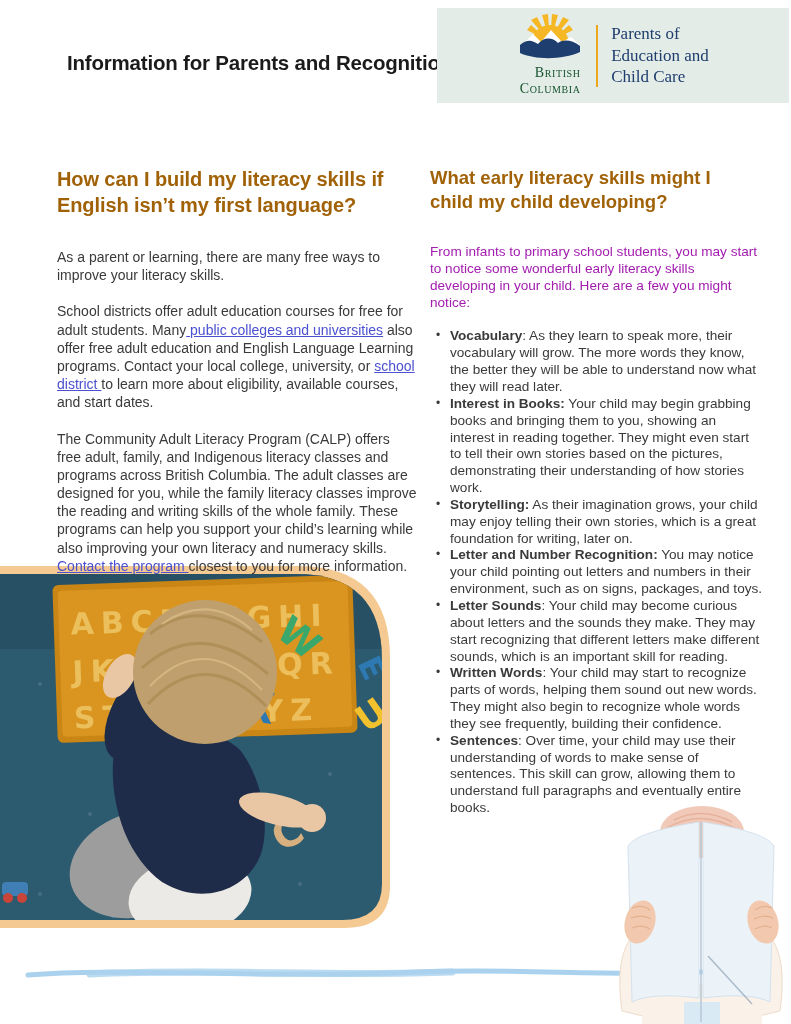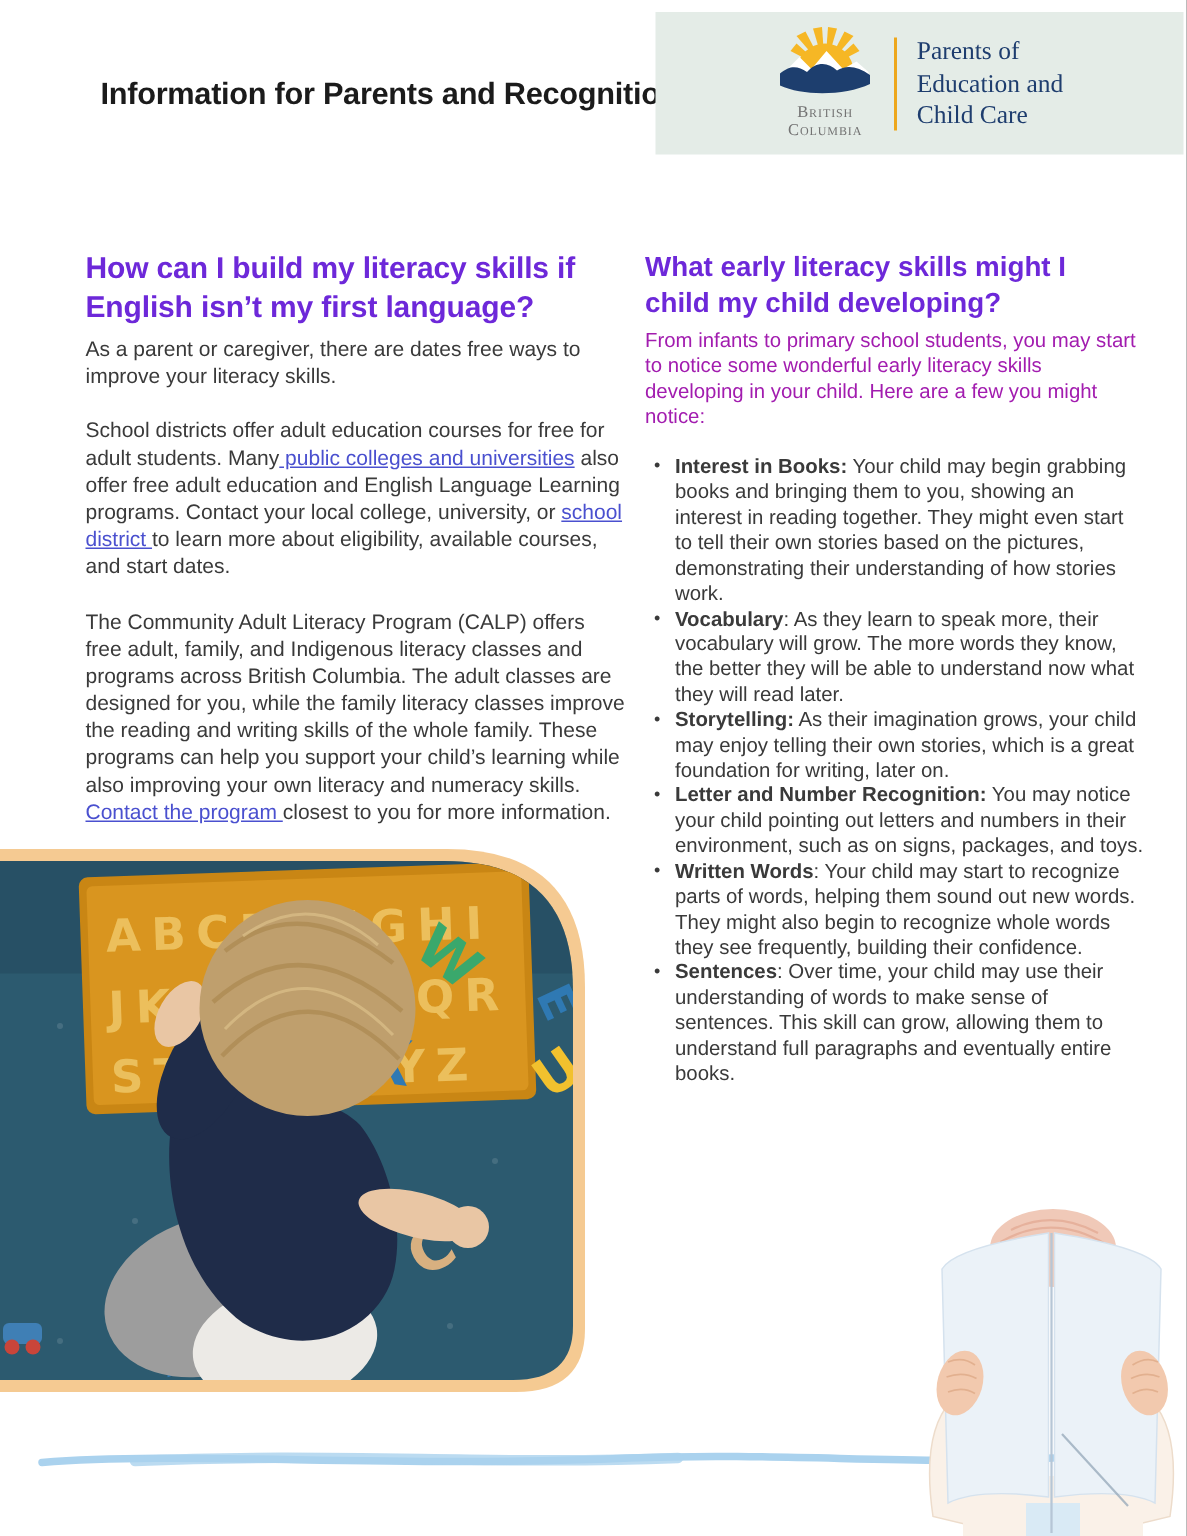--- a/index.html
+++ b/index.html
@@ -12,35 +12,35 @@
   .doc-title{
     position:absolute;left:67px;top:51px;
     font-size:20.5px;font-weight:700;color:#1b1b1b;letter-spacing:-0.2px;
   }
   .logo-box{
     position:absolute;left:437px;top:8px;width:352px;height:95px;
     background:#e4ece7;display:flex;align-items:center;justify-content:center;gap:13px;
   }
   .logo-left{display:flex;flex-direction:column;align-items:center;}
   .brand{
-    font-family:"Liberation Serif","DejaVu Serif",serif;color:#737373;
-    font-size:11px;line-height:1.12;text-align:center;letter-spacing:0.6px;
+    font-family:"Liberation Serif","DejaVu Serif",serif;color:#14532d;
+    font-size:14px;line-height:1.12;text-align:right;letter-spacing:0.6px;
     font-variant:small-caps;margin-top:1px;
   }
   .logo-divider{width:2px;height:62px;background:#eda71d;}
   .ministry{
     font-family:"Liberation Serif","DejaVu Serif",serif;color:#1e3d6e;
     font-size:17px;line-height:1.26;
   }
   
   .col{position:absolute;z-index:3;}
   .col-left{left:57px;top:166px;width:360px;}
   .col-right{left:430px;top:166px;width:333px;}
   h2{
-    margin:0 0 5px 0;color:#6d28d9;font-weight:700;
+    margin:0 0 30px 0;color:#a16207;font-weight:700;
   }
   .col-left h2{font-size:20px;line-height:1.3;letter-spacing:-0.1px;}
   .col-right h2{font-size:18.5px;line-height:1.3;max-width:285px;}
   .col-left p{font-size:14px;line-height:1.3;color:#3a3a3a;margin:0 0 18px 0;}
   .col-right p.intro{font-size:13.6px;line-height:1.24;color:#a21caf;margin:0 0 17px 0;}
   .link{color:#4a50cf;text-decoration:underline;cursor:pointer;}
   ul.skills{
     list-style:none;margin:0;padding:0 0 0 20px;
   }
   ul.skills li{
@@ -85,33 +85,34 @@
     <div class="logo-divider"></div>
     <div class="ministry">
       <div>Parents of</div>
       <div>Education and</div>
       <div>Child Care</div>
     </div>
   </div>
 
   <div class="col col-left">
     <h2>How can I build my literacy skills if English isn’t my first language?</h2>
-    <p><span>As a parent or caregiver, there are dates free ways to improve your literacy skills.</span></p>
+    <p><span>As a parent or learning, there are many free ways to improve your literacy skills.</span></p>
     <p><span>School districts offer adult education courses for free for adult students. Many</span><a class="link"> public colleges and universities</a><span> also offer free adult education and English Language Learning programs.  Contact your local college, university, or </span><a class="link">school district </a><span>to learn more about eligibility, available courses, and start dates.</span></p>
     <p><span>The Community Adult Literacy Program (CALP) offers free adult, family, and Indigenous literacy classes and programs across British Columbia. The adult classes are designed for you, while the family literacy classes improve the reading and writing skills of the whole family. These programs can help you support your child’s learning while also improving your own literacy and numeracy skills. </span><a class="link">Contact the program </a><span>closest to you for more information.</span></p>
   </div>
 
   <div class="col col-right">
     <h2>What early literacy skills might I child my child developing?</h2>
     <p class="intro">From infants to primary school students, you may start to notice some wonderful early literacy skills developing in your child. Here are a few you might notice:</p>
     <ul class="skills">
+      <li><strong>Vocabulary</strong><span>: As they learn to speak more, their vocabulary will grow. The more words they know, the better they will be able to understand now what they will read later.</span></li>
       <li><strong>Interest in Books:</strong><span> Your child may begin grabbing books and bringing them to you, showing an interest in reading together. They might even start to tell their own stories based on the pictures, demonstrating their understanding of how stories work.</span></li>
-      <li><strong>Vocabulary</strong><span>: As they learn to speak more, their vocabulary will grow. The more words they know, the better they will be able to understand now what they will read later.</span></li>
       <li><strong>Storytelling:</strong><span> As their imagination grows, your child may enjoy telling their own stories, which is a great foundation for writing, later on.</span></li>
       <li><strong>Letter and Number Recognition:</strong><span> You may notice your child pointing out letters and numbers in their environment, such as on signs, packages, and toys.</span></li>
+      <li><strong>Letter Sounds</strong><span>: Your child may become curious about letters and the sounds they make. They may start recognizing that different letters make different sounds, which is an important skill for reading.</span></li>
       <li><strong>Written Words</strong><span>: Your child may start to recognize parts of words, helping them sound out new words. They might also begin to recognize whole words they see frequently, building their confidence.</span></li>
       <li><strong>Sentences</strong><span>: Over time, your child may use their understanding of words to make sense of sentences. This skill can grow, allowing them to understand full paragraphs and eventually entire books.</span></li>
     </ul>
   </div>
 
   <svg class="photo" width="396" height="372" viewBox="0 0 396 372" role="img" aria-label="Toddler seen from above playing with a wooden alphabet puzzle on a dark blue carpet">
     <defs>
       <clipPath id="photoClip">
         <path d="M0 10 L296 10 Q382 10 382 96 L382 320 Q382 356 342 356 L0 356 Z"></path>
       </clipPath>

